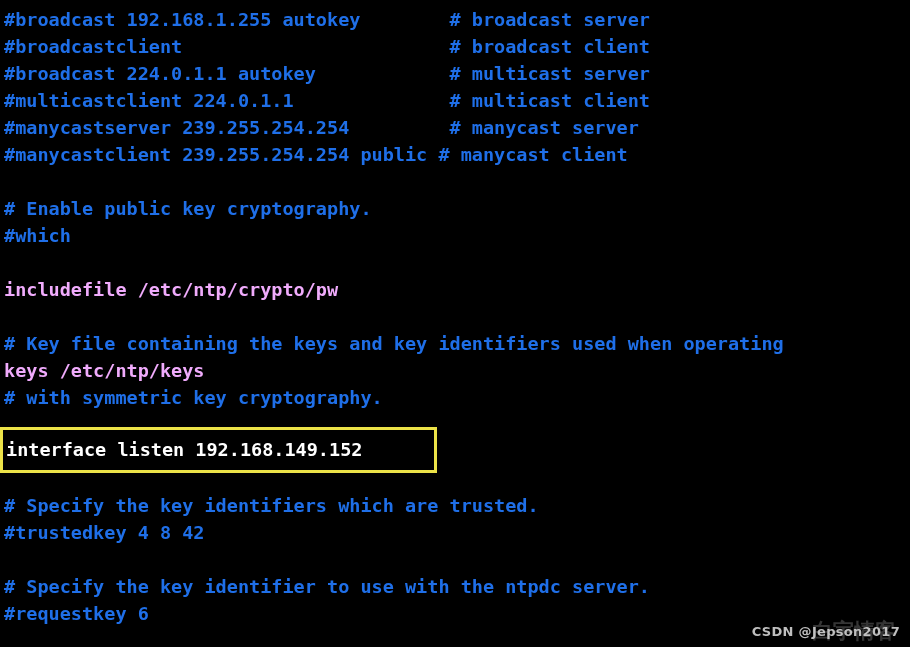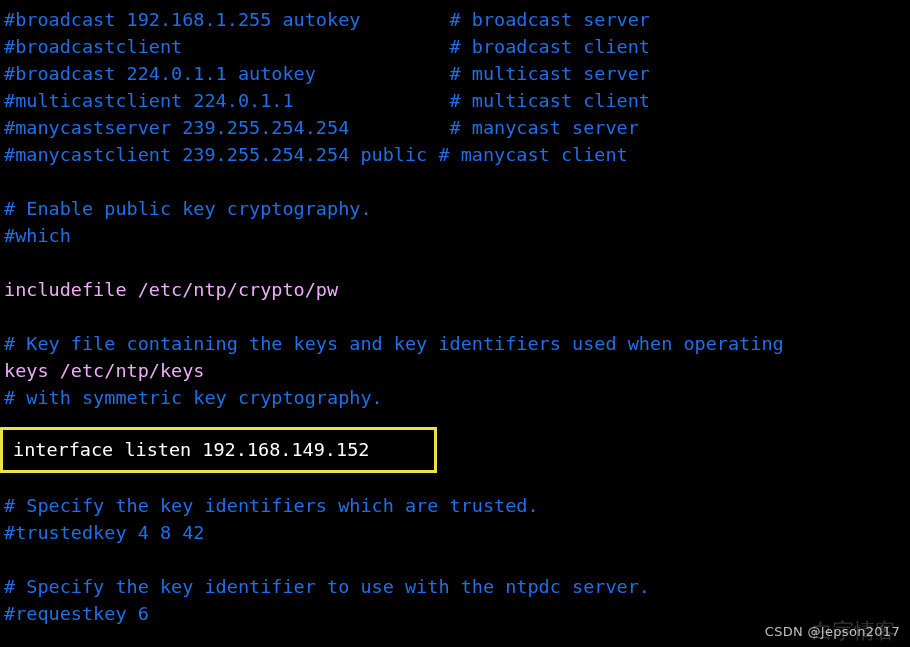--- a/index.html
+++ b/index.html
@@ -9,20 +9,21 @@
   }
   body {
     font-family: "DejaVu Sans Mono", "Liberation Mono", monospace;
   }
   #terminal {
     position: relative;
     width: 910px;
     height: 647px;
     background: #000000;
     overflow: hidden;
+    font-weight: bold;
   }
   .code-area {
     position: absolute;
     top: 0;
     left: 0;
     width: 910px;
     padding-top: 6px;
     box-sizing: border-box;
   }
   .line {
@@ -46,21 +47,21 @@
     position: absolute;
     left: 0px;
     top: 427px;
     width: 437px;
     height: 46px;
     border: 3px solid #ece248;
     box-sizing: border-box;
     background: #000000;
   }
   .hl-wrap .line {
-    padding-left: 10px;
+    padding-left: 3px;
     height: 40px;
     line-height: 40px;
     border-radius: 9px;
   }
 
   .watermark {
     position: absolute;
     right: 10px;
     bottom: 8px;
     font-family: "DejaVu Sans", "Liberation Sans", sans-serif;

